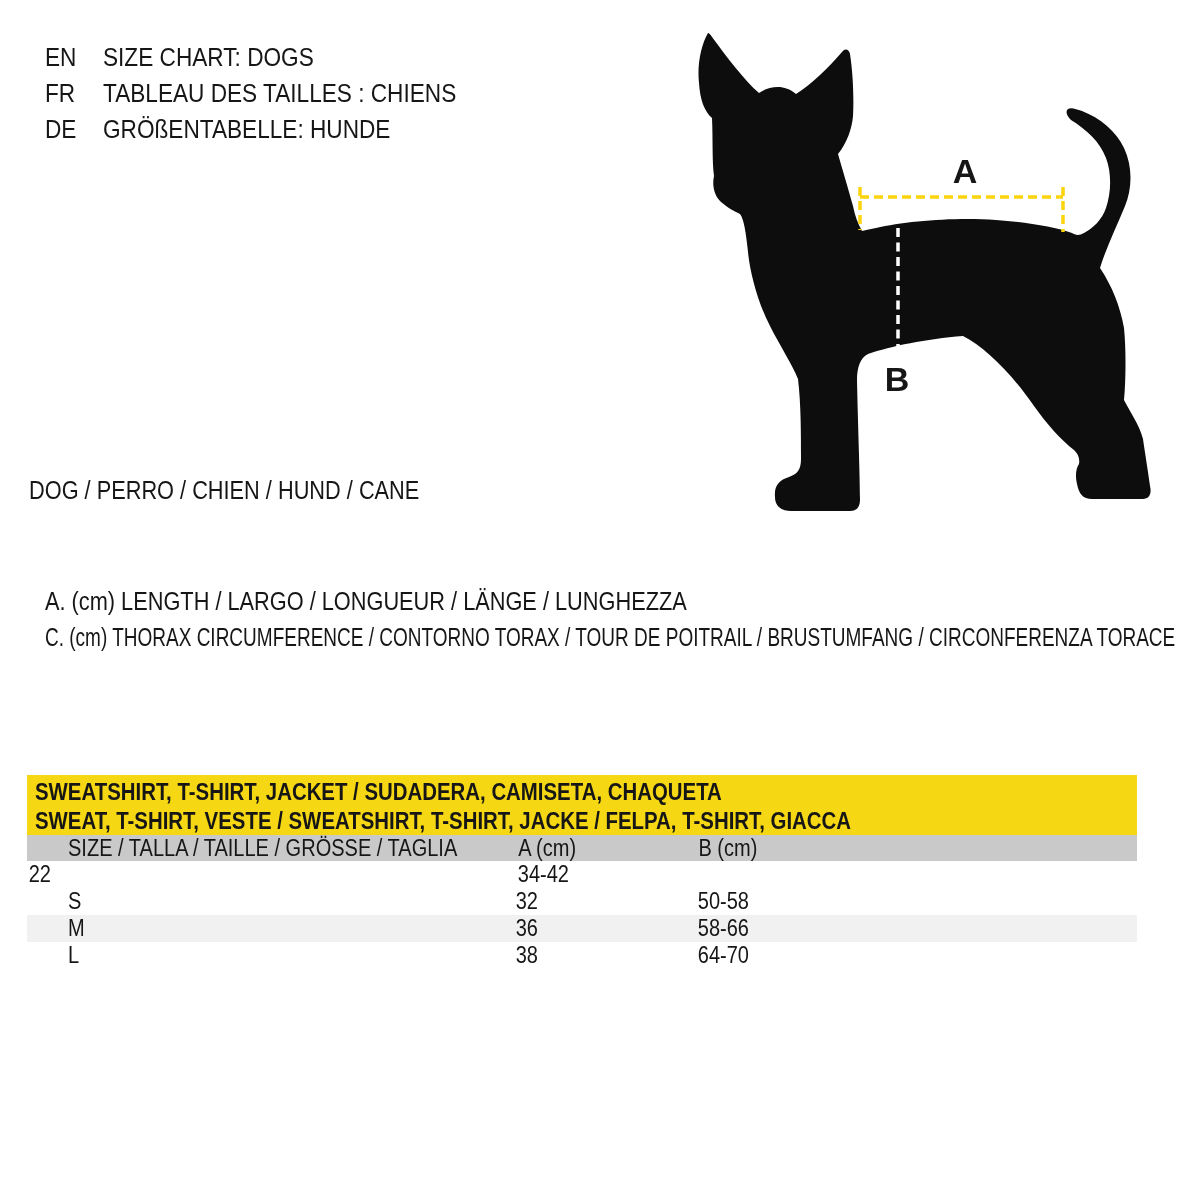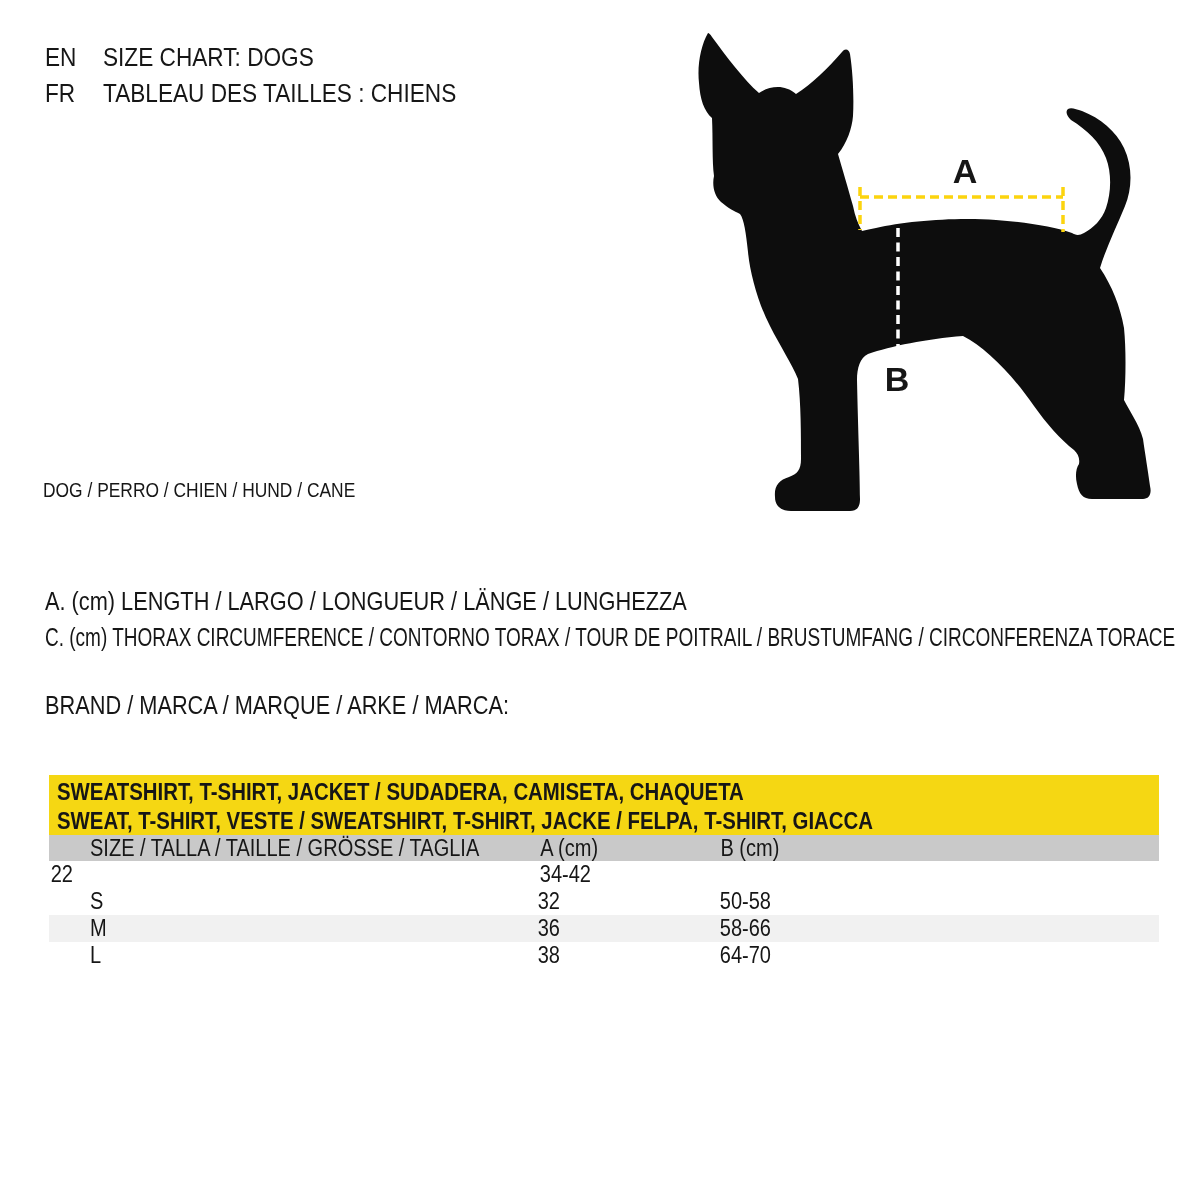--- a/index.html
+++ b/index.html
@@ -20,26 +20,26 @@
   .lang-list{position:absolute;left:45px;top:39px;font-size:26px;line-height:36px;}
   .lang-row{display:flex;height:36px;align-items:center;}
   .lang-code{width:58px;flex:none;}
 
   .dog-figure{position:absolute;left:695px;top:27px;width:465px;height:490px;}
   .dog-figure svg{display:block;width:100%;height:100%;}
   .dim-line{stroke:var(--dash_yellow,#fcd40e);stroke-width:3.5;stroke-dasharray:9 5;fill:none;}
   .dim-line-white{stroke:var(--dash_white,#fff);stroke-width:3.5;stroke-dasharray:9 5.5;fill:none;}
   .marker-text{font-weight:bold;font-size:34px;fill:var(--ink,#161616);}
 
-  .animal-label{position:absolute;left:43px;top:477px;font-size:20px;line-height:26px;}
+  .animal-label{position:absolute;left:29px;top:477px;font-size:25px;line-height:26px;}
   .measure-a{position:absolute;left:45px;top:588px;font-size:25px;line-height:26px;}
   .measure-c{position:absolute;left:45px;top:624px;font-size:25px;line-height:26px;}
   .brand-line{position:absolute;left:45px;top:692px;font-size:25px;line-height:26px;}
 
-  .size-table{position:absolute;left:49px;top:775px;width:1110px;}
+  .size-table{position:absolute;left:27px;top:775px;width:1110px;}
   .band{
     background:var(--band_yellow,#f5d713);height:60px;box-sizing:border-box;
     padding:2px 0 0 8px;font-weight:bold;font-size:24px;line-height:29px;
   }
   .trow{display:grid;grid-template-columns:487px 180px 196px 1fr;height:27px;align-items:center;font-size:23px;}
   .thead{background:var(--header_gray,#c9c9c9);height:26px;}
   .trow.alt{background:var(--alt_row_gray,#f1f1f1);}
   .c1{padding-left:5px;text-align:left;margin-left:36px;}
   .c2,.c3{}
 </style>
@@ -49,20 +49,24 @@
 <div class="canvas">
 
   <div class="lang-list">
     <div class="lang-row">
       <span class="lang-code"><span class="cx">EN</span></span>
       <span class="cx">SIZE CHART: DOGS</span>
     </div>
     <div class="lang-row">
       <span class="lang-code"><span class="cx">FR</span></span>
       <span class="cx">TABLEAU DES TAILLES : CHIENS</span>
+    </div>
+    <div class="lang-row">
+      <span class="lang-code"><span class="cx">DE</span></span>
+      <span class="cx">GRÖßENTABELLE: HUNDE</span>
     </div>
   </div>
 
   <div class="dog-figure">
     <svg viewBox="0 0 465 490" xmlns="http://www.w3.org/2000/svg">
       <path fill="var(--silhouette,#0d0d0d)" d="
         M 13 6
         C 6 18, 2 38, 4 56
         C 5 72, 9 84, 17 91
         C 18 112, 17 134, 19 149
@@ -126,23 +130,20 @@
     <span class="cx">DOG / PERRO / CHIEN / HUND / CANE</span>
   </div>
 
   <div class="measure-a">
     <span class="cx">A. (cm) LENGTH / LARGO / LONGUEUR / LÄNGE / LUNGHEZZA</span>
   </div>
   <div class="measure-c">
     <span class="cx76">C. (cm) THORAX CIRCUMFERENCE / CONTORNO TORAX / TOUR DE POITRAIL / BRUSTUMFANG / CIRCONFERENZA TORACE</span>
   </div>
 
-  <div class="brand-line">
-    <span class="cx">BRAND / MARCA / MARQUE / ARKE / MARCA:</span>
-  </div>
 
   <div class="size-table">
     <div class="band">
       <div><span class="cx85">SWEATSHIRT, T-SHIRT, JACKET / SUDADERA, CAMISETA, CHAQUETA</span></div>
       <div><span class="cx85">SWEAT, T-SHIRT, VESTE / SWEATSHIRT, T-SHIRT, JACKE / FELPA, T-SHIRT, GIACCA</span></div>
     </div>
 
     <div class="trow thead">
       <span class="c1"><span class="cx">SIZE / TALLA / TAILLE / GRÖSSE / TAGLIA</span></span>
       <span class="c2"><span class="cxc">A (cm)</span></span>

